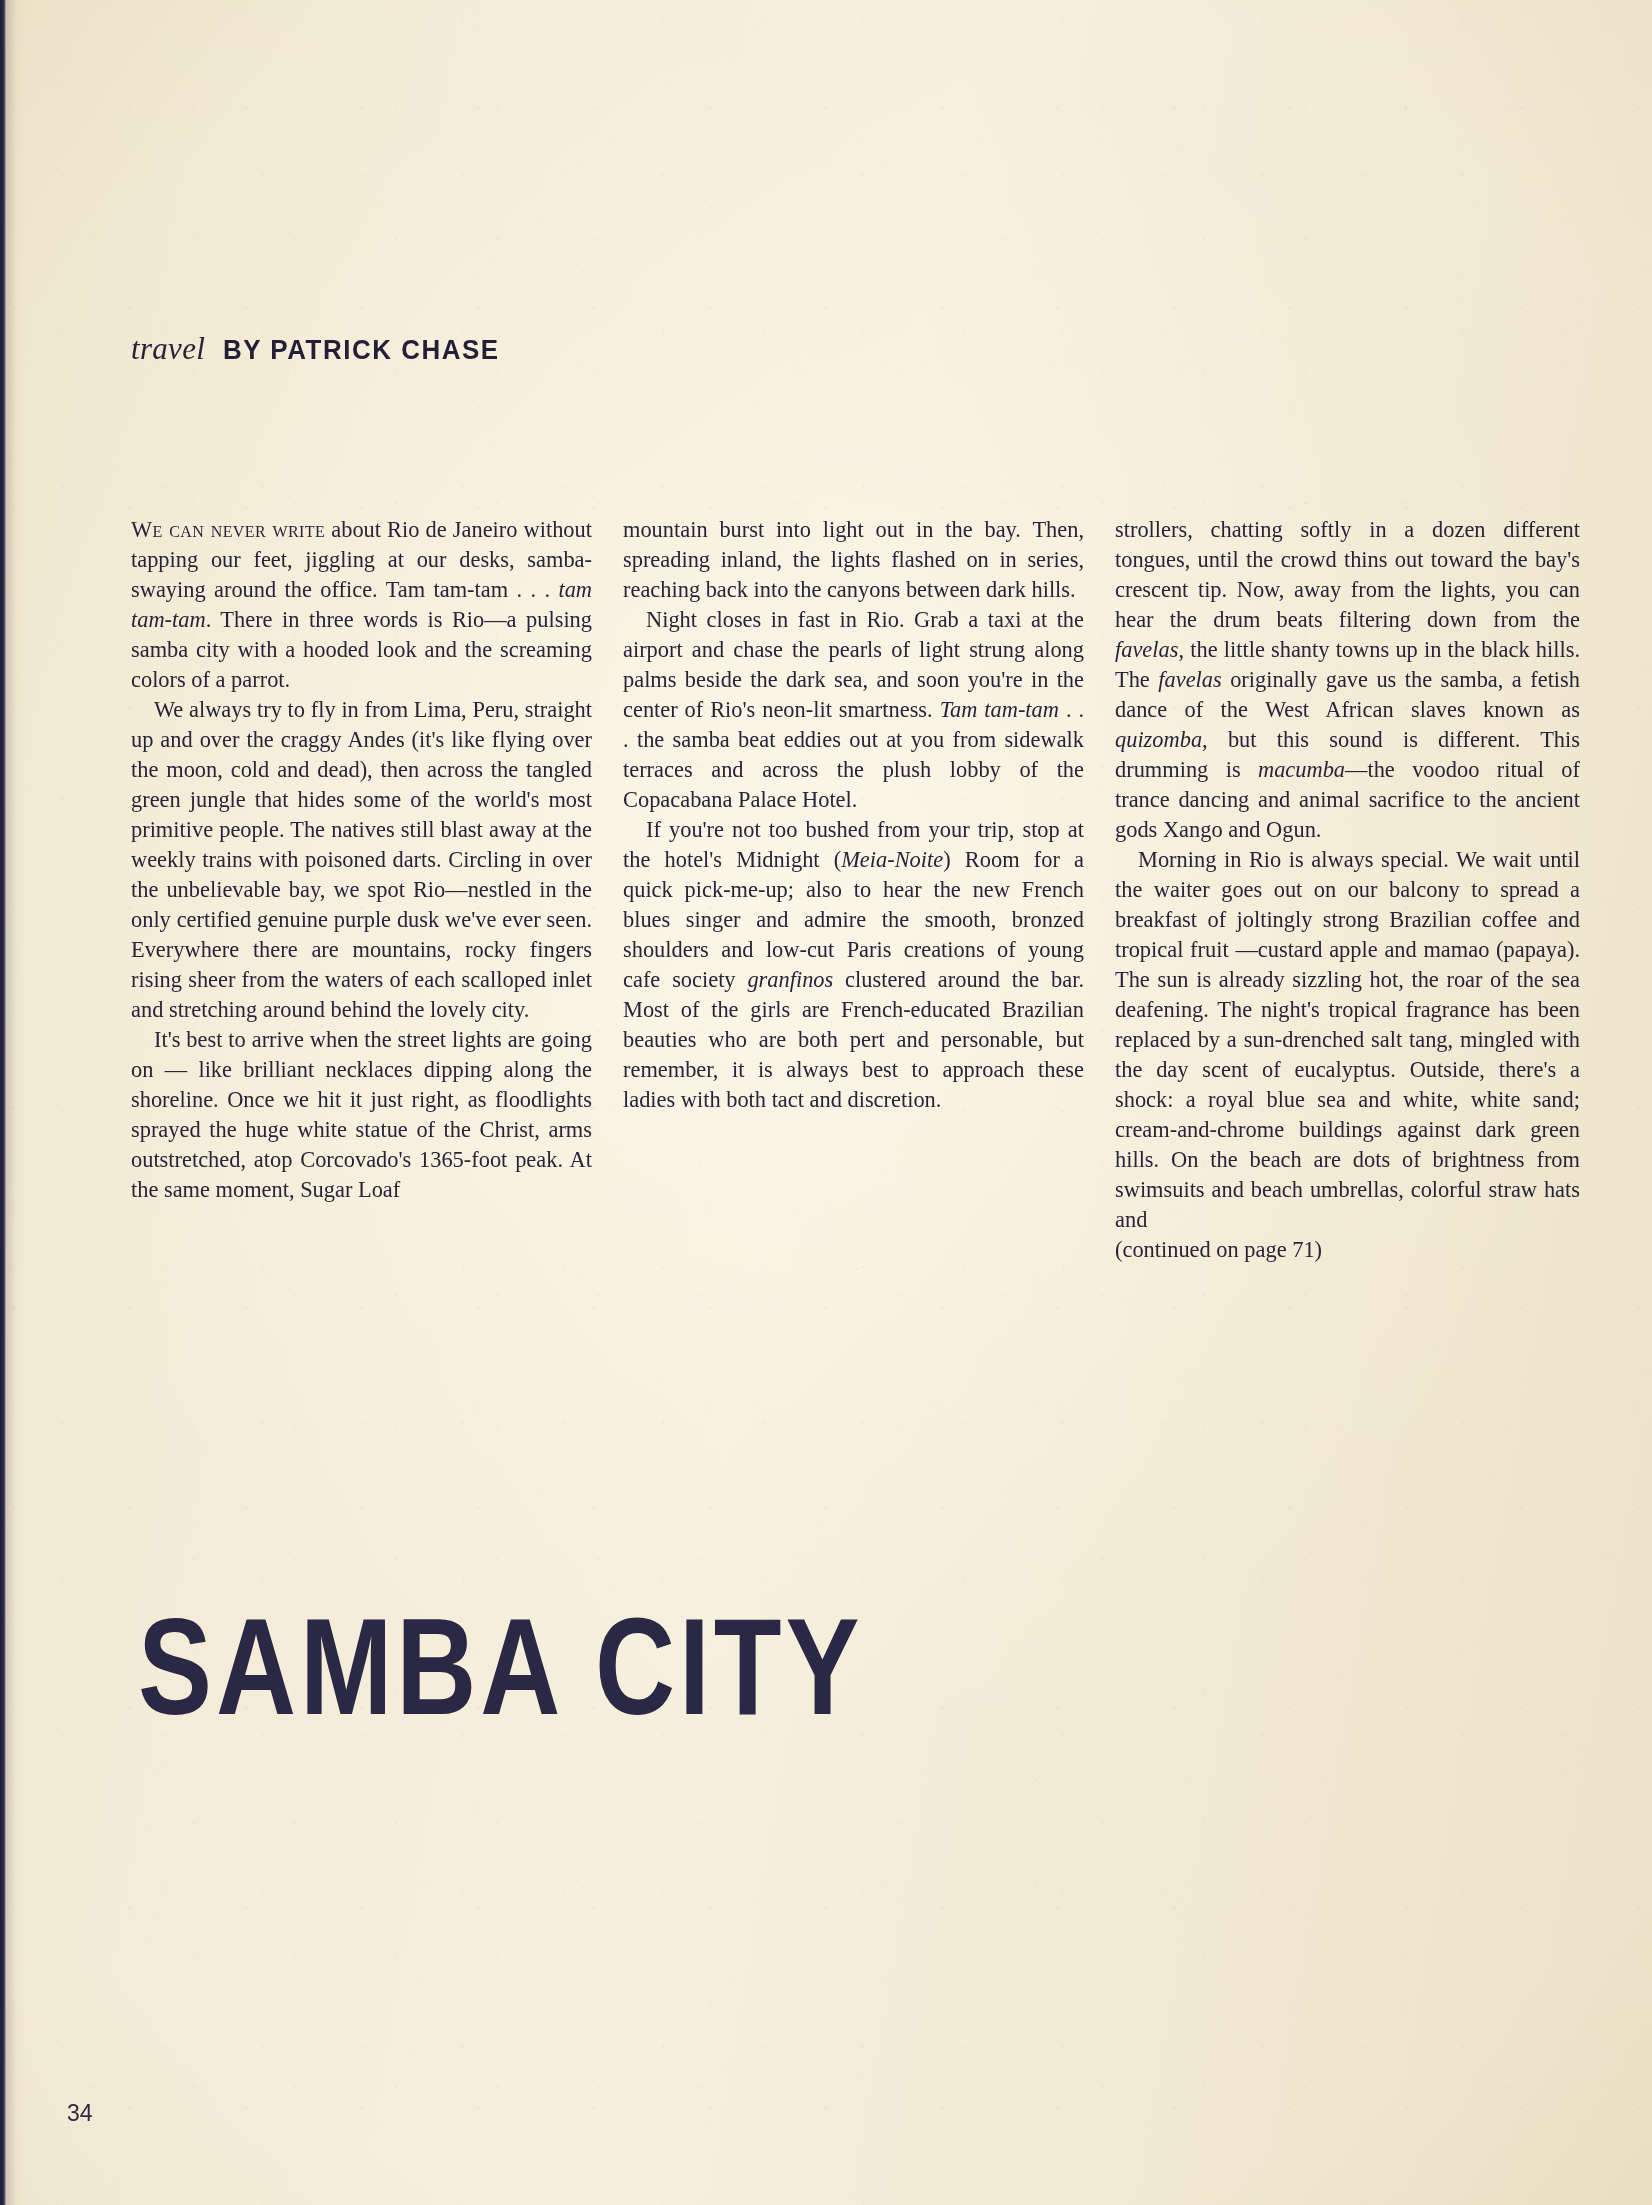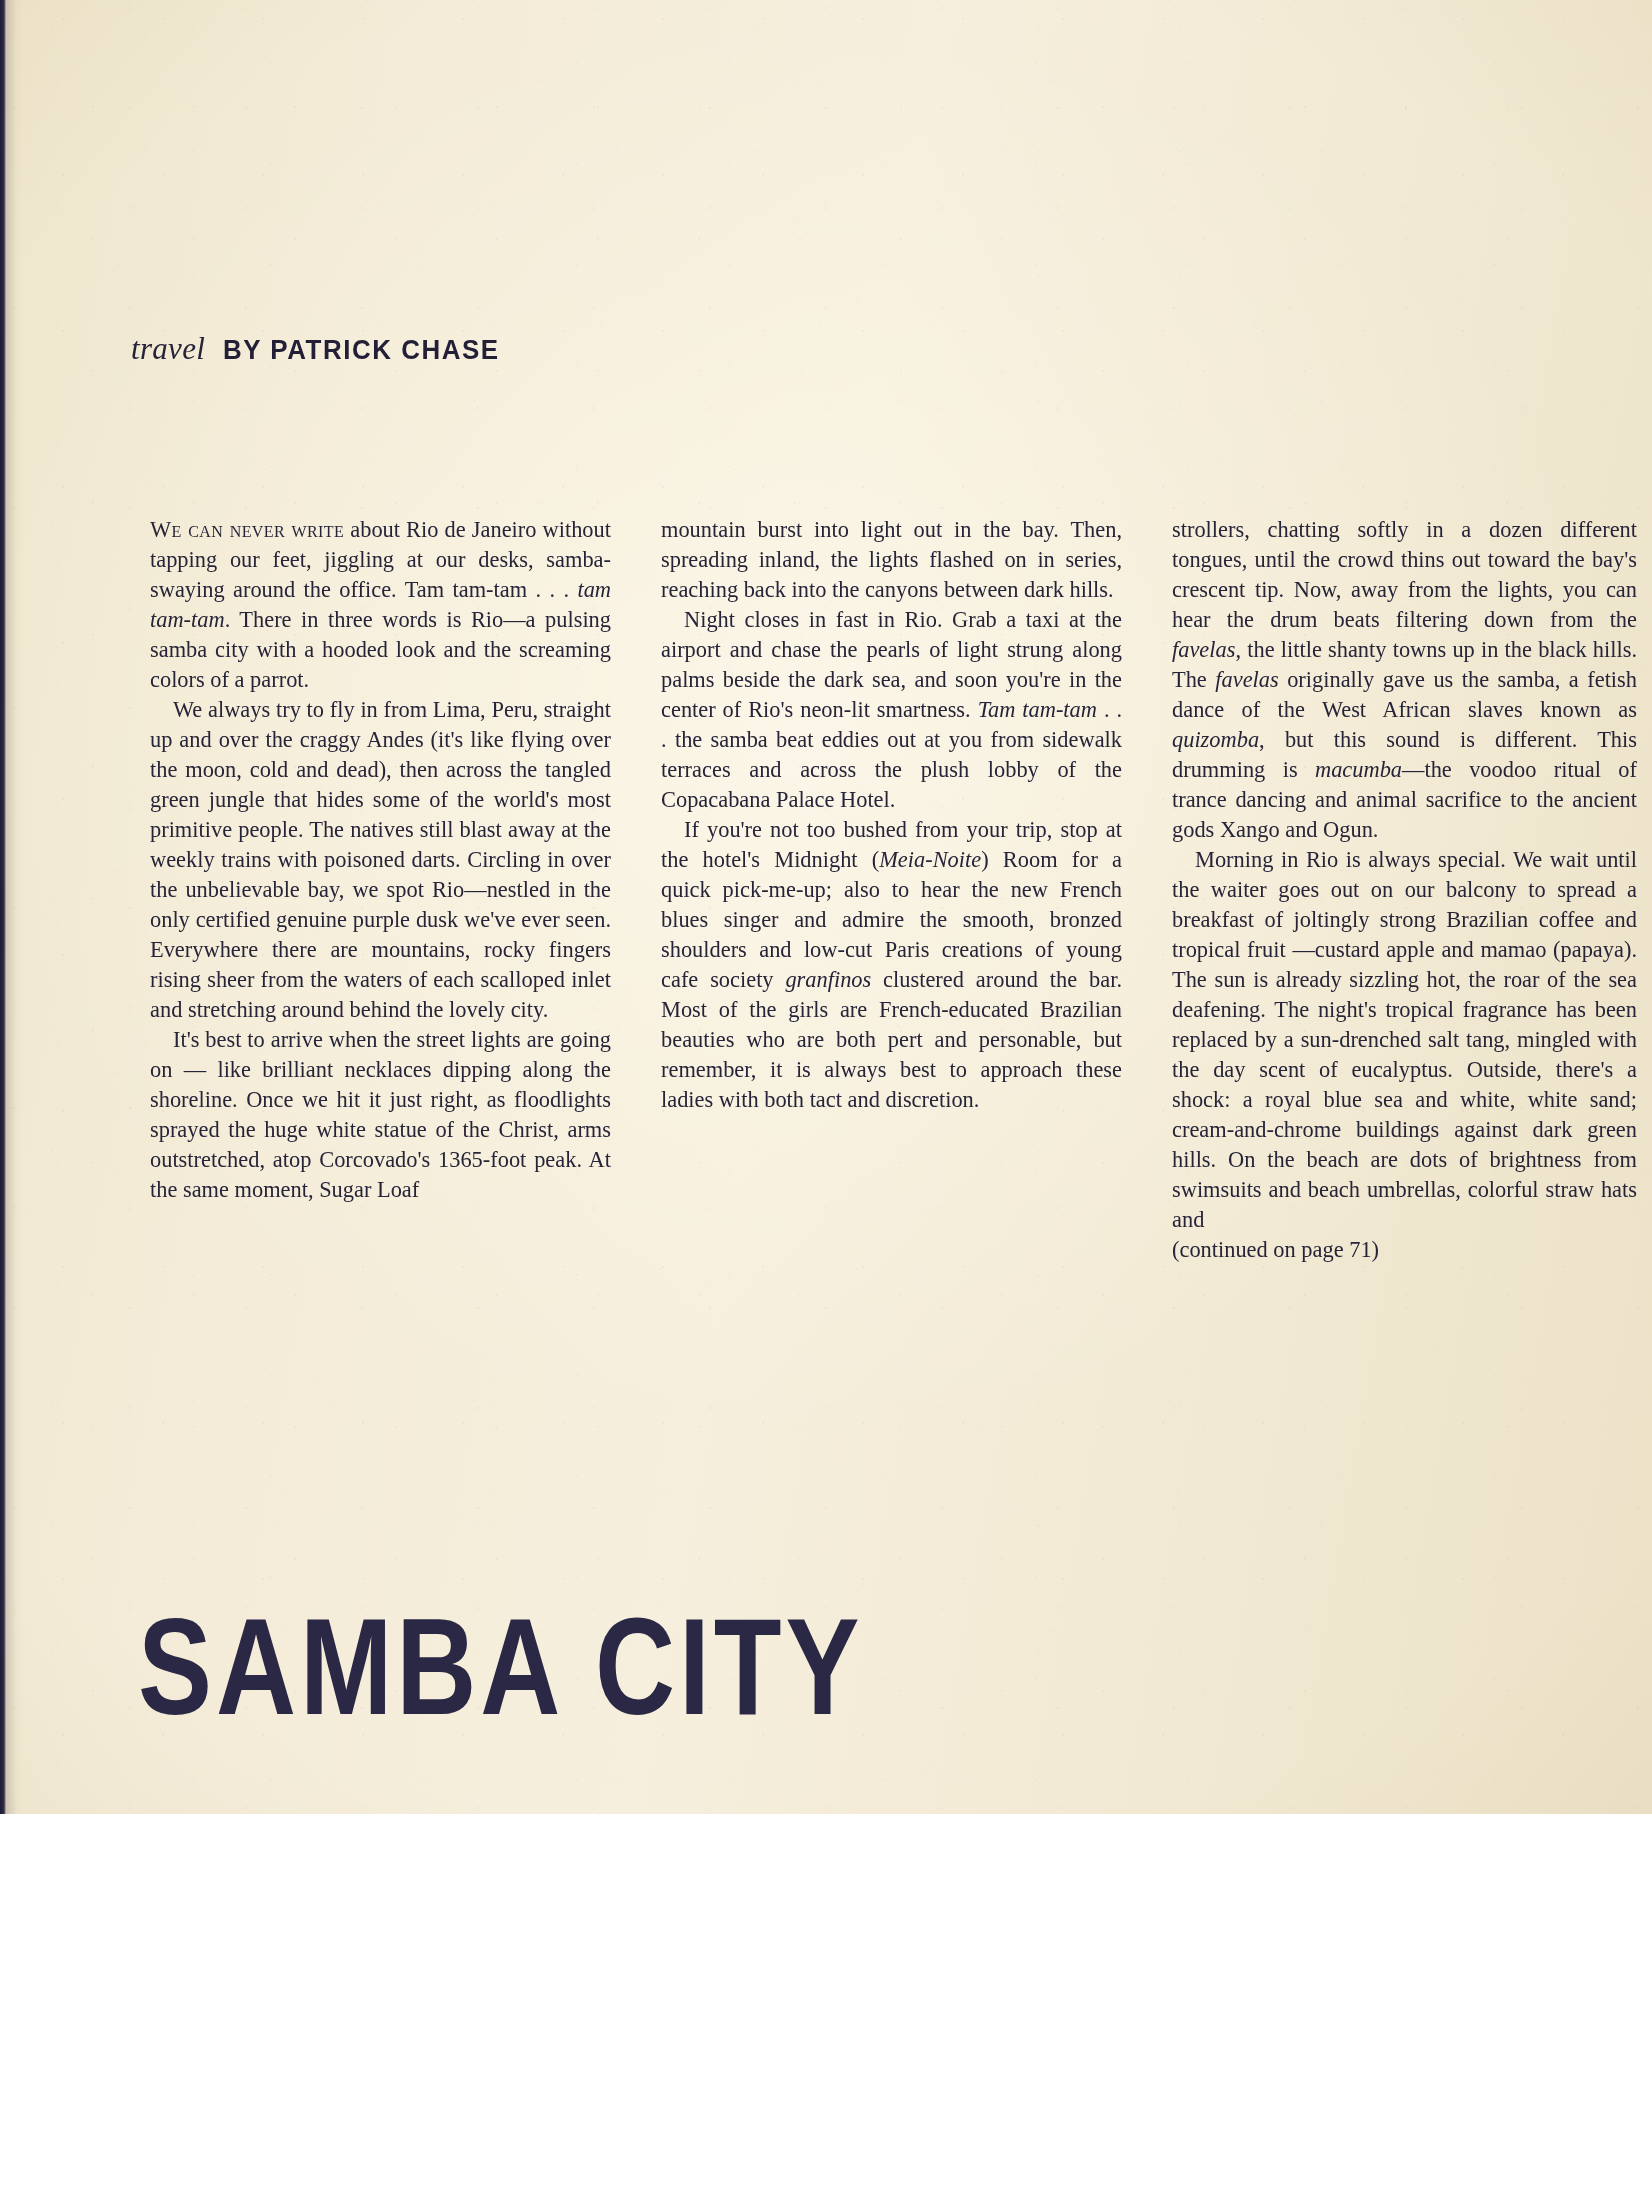--- a/index.html
+++ b/index.html
@@ -4,21 +4,21 @@
 <style>
   html, body {
     margin: 0;
     padding: 0;
     background: #ffffff;
   }
 
   #page {
     position: relative;
     width: 1653px;
-    height: 1814px;
+    height: 2205px;
     background: #d946ef;
     overflow: hidden;
     font-family: "Liberation Serif", serif;
     color: #262438;
   }
 
   
   #paper-texture {
     position: absolute;
     inset: 0;
@@ -112,21 +112,20 @@
     position: absolute;
     left: 131px;
     top: 515px;
     width: 1447px;
     display: flex;
     gap: 31px;
   }
   .col {
     width: 461px;
     flex: 0 0 461px;
-    margin-left: 19px;
   }
   #columns .col:last-child {
     width: 465px;
     flex: 0 0 465px;
   }
 
   .col p {
     margin: 0;
     font-family: "Liberation Serif", serif;
     font-size: 22.4px;

